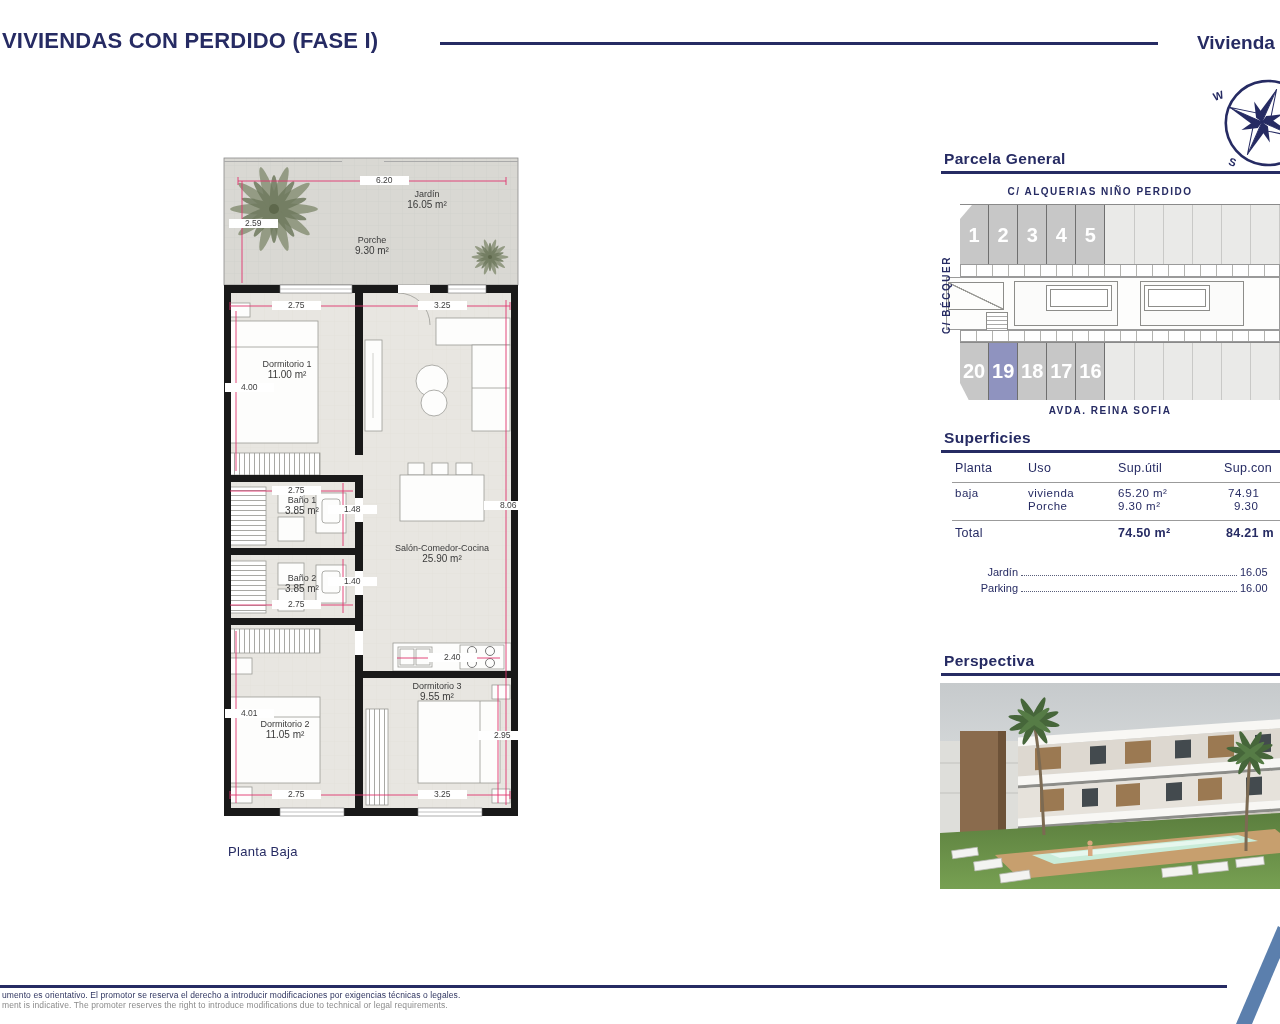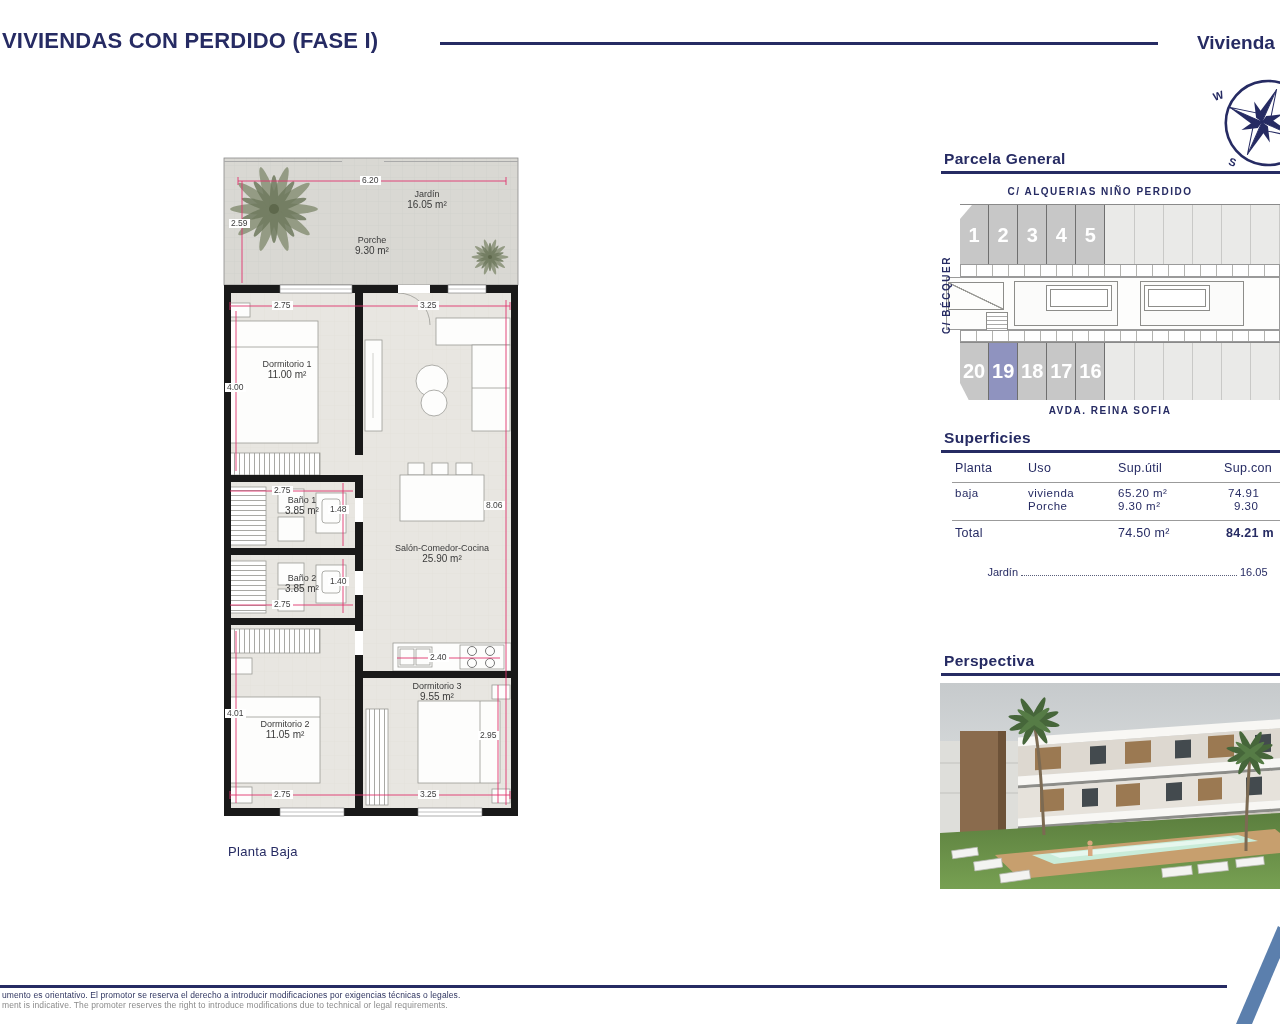--- a/index.html
+++ b/index.html
@@ -25,21 +25,21 @@
   .tval{position:absolute;color:#262b63;font-size:11.5px;text-align:left;letter-spacing:.5px}
   .hair{position:absolute;height:1px;background:#9b9b9b}
   .exwrap{position:absolute;width:340px}
   .exrow{display:flex;align-items:flex-end;height:16px;font-size:11px;color:#262b63}
   .exlab{width:78px;text-align:right;white-space:nowrap}
   .exdots{flex:1;border-bottom:1.5px dotted #5a5e7a;margin:0 3px 2px 3px}
   .exval{width:40px;white-space:nowrap}
   .rlabel{position:absolute;text-align:center;color:#3a3a3a;z-index:4;line-height:1.15}
   .rlabel .nm{font-size:9px;display:block}
   .rlabel .ar{font-size:10px;font-weight:normal;display:block}
-  .dim{position:absolute;font-size:8.5px;color:#3d3d3d;background:#fff;padding:0 2px;line-height:1.1;z-index:5}
+  .dim{position:absolute;font-size:8.5px;color:#3d3d3d;background:#fff;padding:0 16px;line-height:1.1;z-index:5}
   .fineprint{position:absolute;font-size:8.5px;letter-spacing:.1px;white-space:nowrap}
 </style>
 </head>
 <body>
 
 <span class="abs navy title" style="left:2px;top:28px">VIVIENDAS CON PERDIDO (FASE I)</span>
 <div class="rule" style="left:440px;top:42px;width:718px;height:3px"></div>
 <span class="abs navy" style="left:1197px;top:32px;font-size:19px;font-weight:bold">Vivienda</span>
 
 <div class="abs" style="left:1205px;top:72px;width:110px;height:100px">
@@ -338,28 +338,33 @@
 <span class="tval" style="left:955px;top:487px;width:70px">baja</span>
 <span class="tval" style="left:1028px;top:487px;width:70px">vivienda</span>
 <span class="tval" style="left:1118px;top:487px;width:80px">65.20 m²</span>
 <span class="tval" style="left:1228px;top:487px;width:60px;text-align:left">74.91</span>
 <span class="tval" style="left:1028px;top:500px;width:70px">Porche</span>
 <span class="tval" style="left:1118px;top:500px;width:80px">9.30 m²</span>
 <span class="tval" style="left:1234px;top:500px;width:50px;text-align:left">9.30</span>
 <div class="hair" style="left:952px;top:520px;width:328px"></div>
 
 <span class="tcell" style="left:955px;top:526px;width:70px;font-size:12.5px">Total</span>
-<span class="tcell" style="left:1118px;top:526px;width:80px;font-size:12.5px;font-weight:normal">74.50 m²</span>
+<span class="tcell" style="left:1118px;top:526px;width:80px;font-size:12.5px;font-weight:bold">74.50 m²</span>
 <span class="tcell" style="left:1226px;top:526px;width:62px;font-size:12.5px;font-weight:bold;text-align:left">84.21 m</span>
 
 <div class="exwrap" style="left:940px;top:562px">
   <div class="exrow">
     <span class="exlab">Jardín</span>
     <span class="exdots"></span>
     <span class="exval">16.05</span>
+  </div>
+  <div class="exrow">
+    <span class="exlab">Parking</span>
+    <span class="exdots"></span>
+    <span class="exval">16.00</span>
   </div>
 </div>
 
 <span class="abs sec-title" style="left:944px;top:652px">Perspectiva</span>
 <div class="rule" style="left:941px;top:673px;width:339px;height:3px"></div>
 
 <div class="abs" style="left:940px;top:683px;width:340px;height:206px;overflow:hidden">
   <svg width="340" height="206" viewBox="0 0 340 206">
     <defs>
       <linearGradient id="sky" x1="0" y1="0" x2="0" y2="1">

